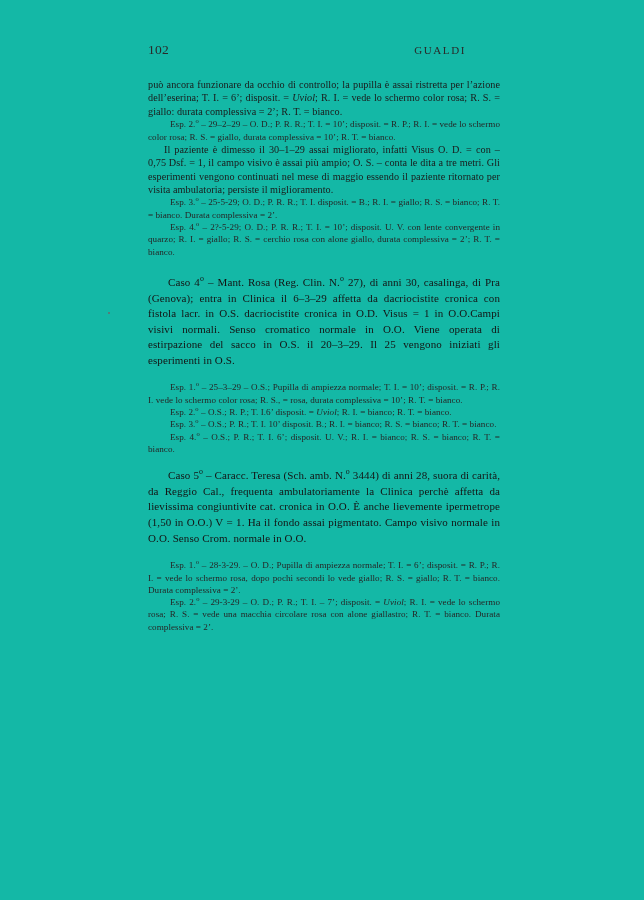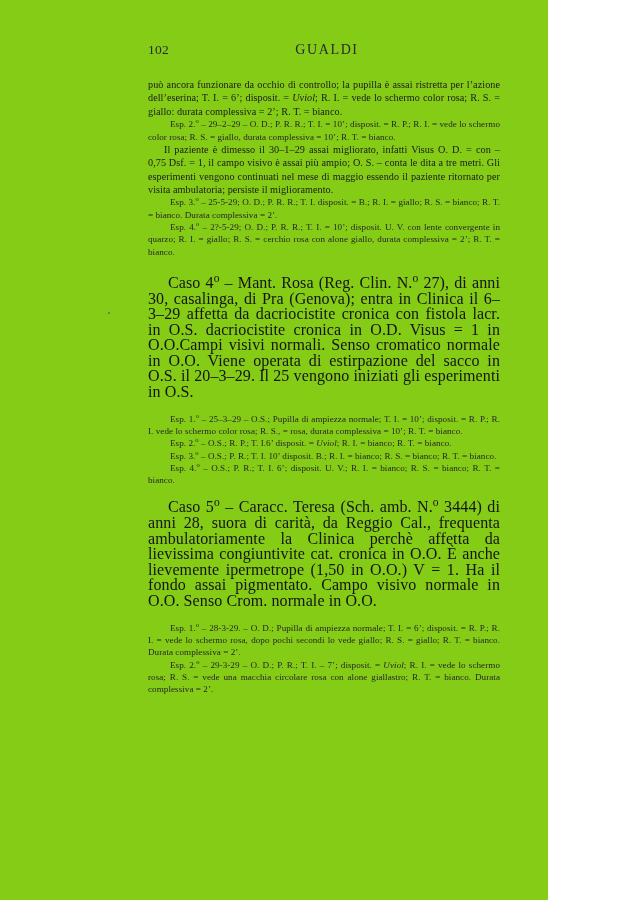--- a/index.html
+++ b/index.html
@@ -9,23 +9,23 @@
   }
   body {
     width: 644px;
     height: 900px;
     overflow: hidden;
     font-family: "Liberation Serif", serif;
     color: #1c1c1c;
   }
   .page {
     position: relative;
-    width: 548px;
+    width: 644px;
     height: 900px;
-    background: #84cc16;
+    background: #14b8a6;
   }
   .content {
     position: absolute;
     left: 148px;
     top: 42px;
     width: 352px;
   }
   
   .runhead {
     display: flex;
@@ -34,22 +34,22 @@
     margin-bottom: 18px;
   }
   .folio {
     font-size: 13.5px;
     letter-spacing: 0.2px;
     color: #2a2a2a;
     width: 40px;
   }
   .runtitle {
     flex: 1;
-    text-align: center;
-    font-size: 14px;
+    text-align: right;
+    font-size: 11px;
     letter-spacing: 1.6px;
     color: #2a2a2a;
     padding-right: 34px;
   }
 
   p {
     margin: 0;
     text-align: justify;
     text-justify: inter-word;
     hyphens: auto;
@@ -64,21 +64,21 @@
     text-indent: 16px;
   }
   .esp {
     font-size: 9.1px;
     line-height: 12.3px;
     letter-spacing: 0.05px;
     color: #262626;
     text-indent: 22px;
   }
   .big {
-    font-size: 16px;
+    font-size: 11px;
     line-height: 15.6px;
     letter-spacing: 0.1px;
     color: #141414;
     text-indent: 20px;
   }
   .gap-m { height: 13px; }
   .gap-l { height: 17px; }
   i { font-style: italic; }
   .sup {
     font-size: 0.72em;

